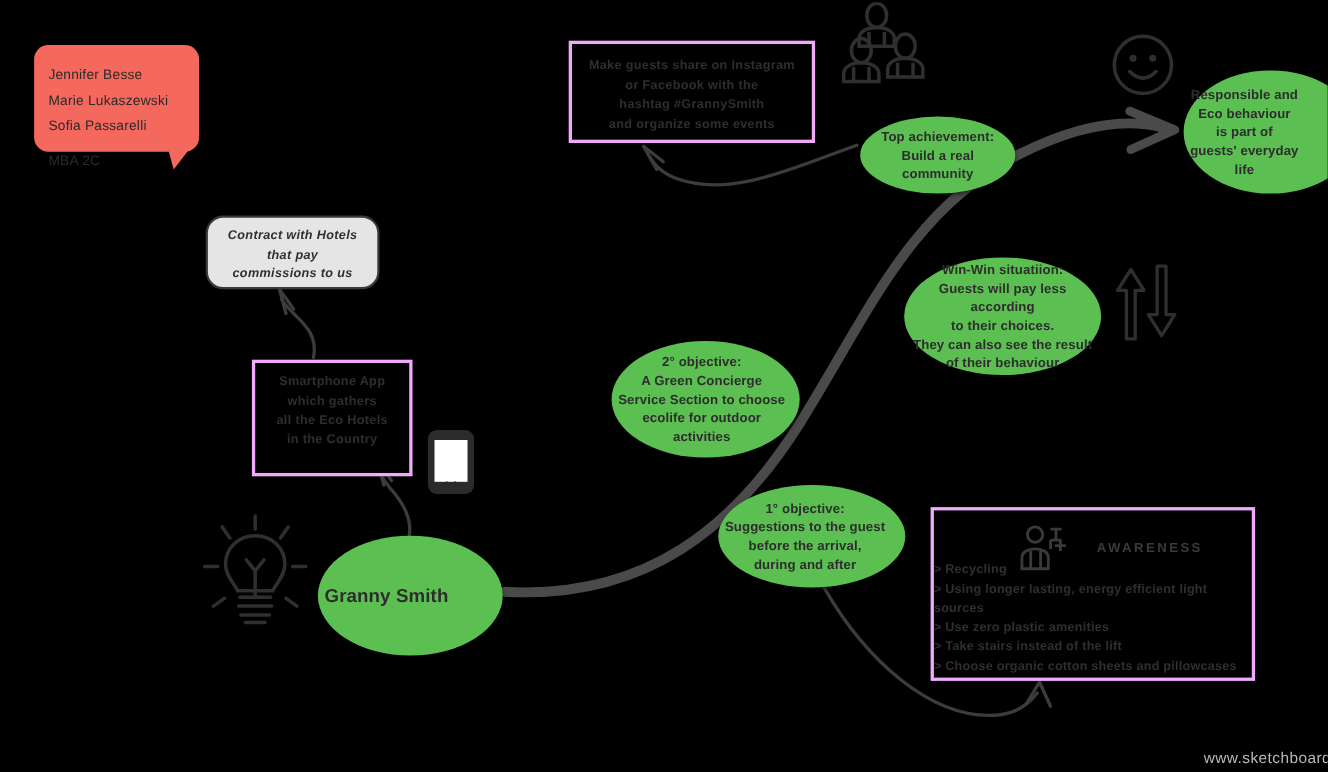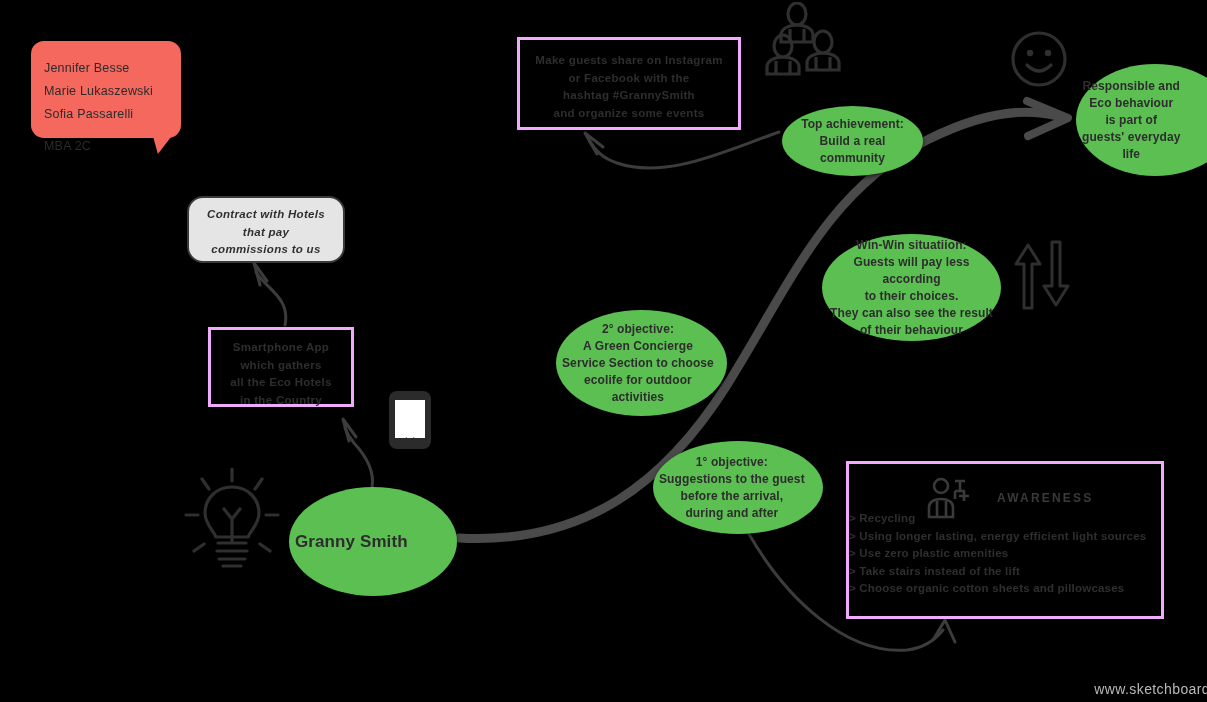--- a/index.html
+++ b/index.html
@@ -17,24 +17,24 @@
   #bubble-text{left:17px;top:57px;width:130px;}
   #bubble-gap{height:9px;}
 
   
   .gbox{border:3px solid #f0abfc;background:#000;box-sizing:border-box;}
   .gbox-txt{color:#2e2e2e;font-weight:bold;text-align:center;letter-spacing:.3px;}
 
   #box-instagram{left:490px;top:37px;width:224px;height:93px;}
   #box-instagram .gbox-txt{font-size:11.5px;line-height:17.5px;padding-top:12px;}
 
-  #box-app{left:181px;top:327px;width:146px;height:80px;}
+  #box-app{left:202px;top:327px;width:146px;height:106px;}
   #box-app .gbox-txt{font-size:11.5px;line-height:17.5px;padding-top:9px;}
 
-  #box-awareness{left:819px;top:461px;width:318px;height:158px;}
+  #box-awareness{left:819px;top:461px;width:295px;height:158px;}
 
   
   #box-contract{left:160px;top:196px;width:158px;height:67px;border:2px solid #3a3a3a;
                 border-radius:16px;background:#e5e5e5;box-sizing:border-box;font-style:italic;}
   #box-contract .gbox-txt{font-size:11.5px;line-height:17.5px;padding-top:8px;color:#303030;}
 
   
   #aw-head{position:absolute;left:78px;top:13px;display:flex;align-items:center;gap:26px;}
   #aw-title{color:#3a3a3a;font-weight:bold;font-size:12px;letter-spacing:2.2px;}
   #aw-list{position:absolute;left:0;top:46px;width:100%;}

